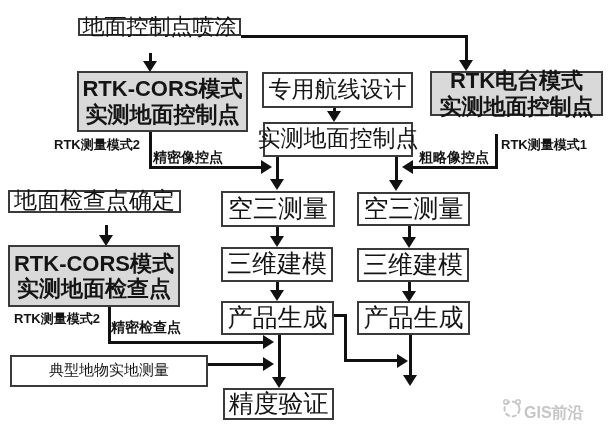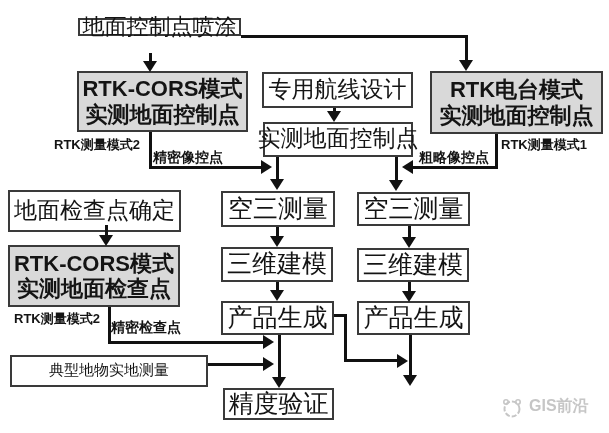--- a/index.html
+++ b/index.html
@@ -24,21 +24,21 @@
           font-family:"Liberation Sans","DejaVu Sans",sans-serif;font-weight:bold;}
   .elabel.mode{font-size:13px;}
   .elabel.kai{font-family:"Liberation Serif","DejaVu Serif",serif;font-size:14px;}
   .hline,.vline{position:absolute;background:var(--line);}
   .hline{height:3px;}
   .vline{width:3px;}
   .arr{position:absolute;width:0;height:0;}
   .arr.down{border-left:7px solid transparent;border-right:7px solid transparent;border-top:11px solid var(--line);}
   .arr.right{border-top:7px solid transparent;border-bottom:7px solid transparent;border-left:11px solid var(--line);}
   .arr.left{border-top:7px solid transparent;border-bottom:7px solid transparent;border-right:11px solid var(--line);}
-  .watermark{position:absolute;left:500px;top:396px;display:flex;align-items:flex-start;gap:5px;
+  .watermark{position:absolute;left:500px;top:396px;display:flex;align-items:flex-end;
              color:var(--watermark);font-family:"Liberation Sans","DejaVu Sans",sans-serif;
              font-weight:bold;font-size:16px;}
 </style>
 </head>
 <body>
 
 <div class="canvas">
 
   <div class="node" style="left:78px;top:18px;width:163px;height:18px;font-size:22px;">
     <span>地面控制点喷涂</span>
@@ -46,30 +46,30 @@
 
   <div class="node gray" style="left:77px;top:71px;width:171px;height:61px;">
     <span class="l1">RTK-CORS模式</span>
     <span class="l2">实测地面控制点</span>
   </div>
 
   <div class="node" style="left:262px;top:72px;width:151px;height:36px;font-size:23px;">
     <span>专用航线设计</span>
   </div>
 
-  <div class="node gray" style="left:430px;top:71px;width:173px;height:63px;">
+  <div class="node gray" style="left:430px;top:71px;width:173px;height:45px;">
     <span class="l1">RTK电台模式</span>
     <span class="l2">实测地面控制点</span>
   </div>
 
   <div class="node" style="left:263px;top:122px;width:150px;height:35px;font-size:23px;">
     <span>实测地面控制点</span>
   </div>
 
-  <div class="node" style="left:8px;top:190px;width:173px;height:42px;font-size:23px;">
+  <div class="node" style="left:8px;top:190px;width:173px;height:23px;font-size:23px;">
     <span>地面检查点确定</span>
   </div>
 
   <div class="node" style="left:221px;top:191px;width:114px;height:36px;font-size:25px;">
     <span>空三测量</span>
   </div>
 
   <div class="node" style="left:357px;top:192px;width:113px;height:34px;font-size:25px;">
     <span>空三测量</span>
   </div>

